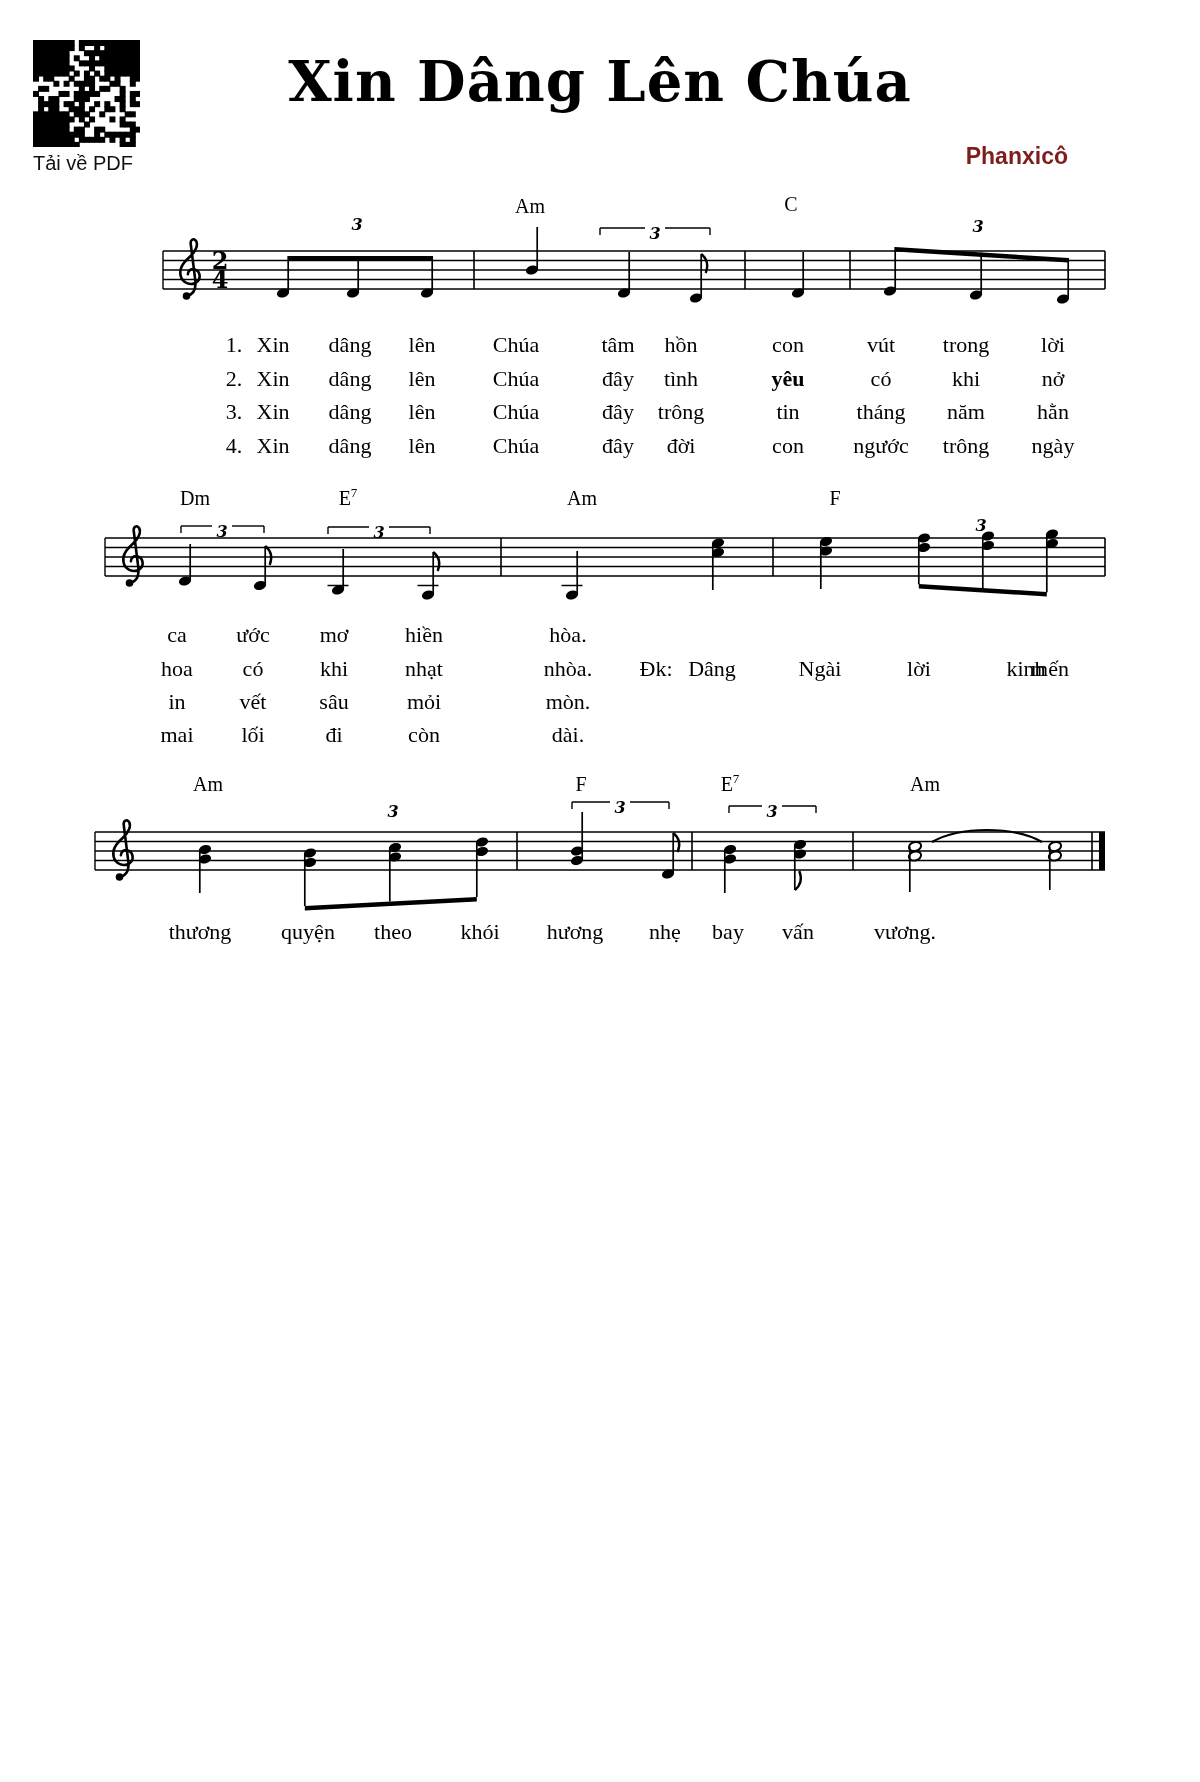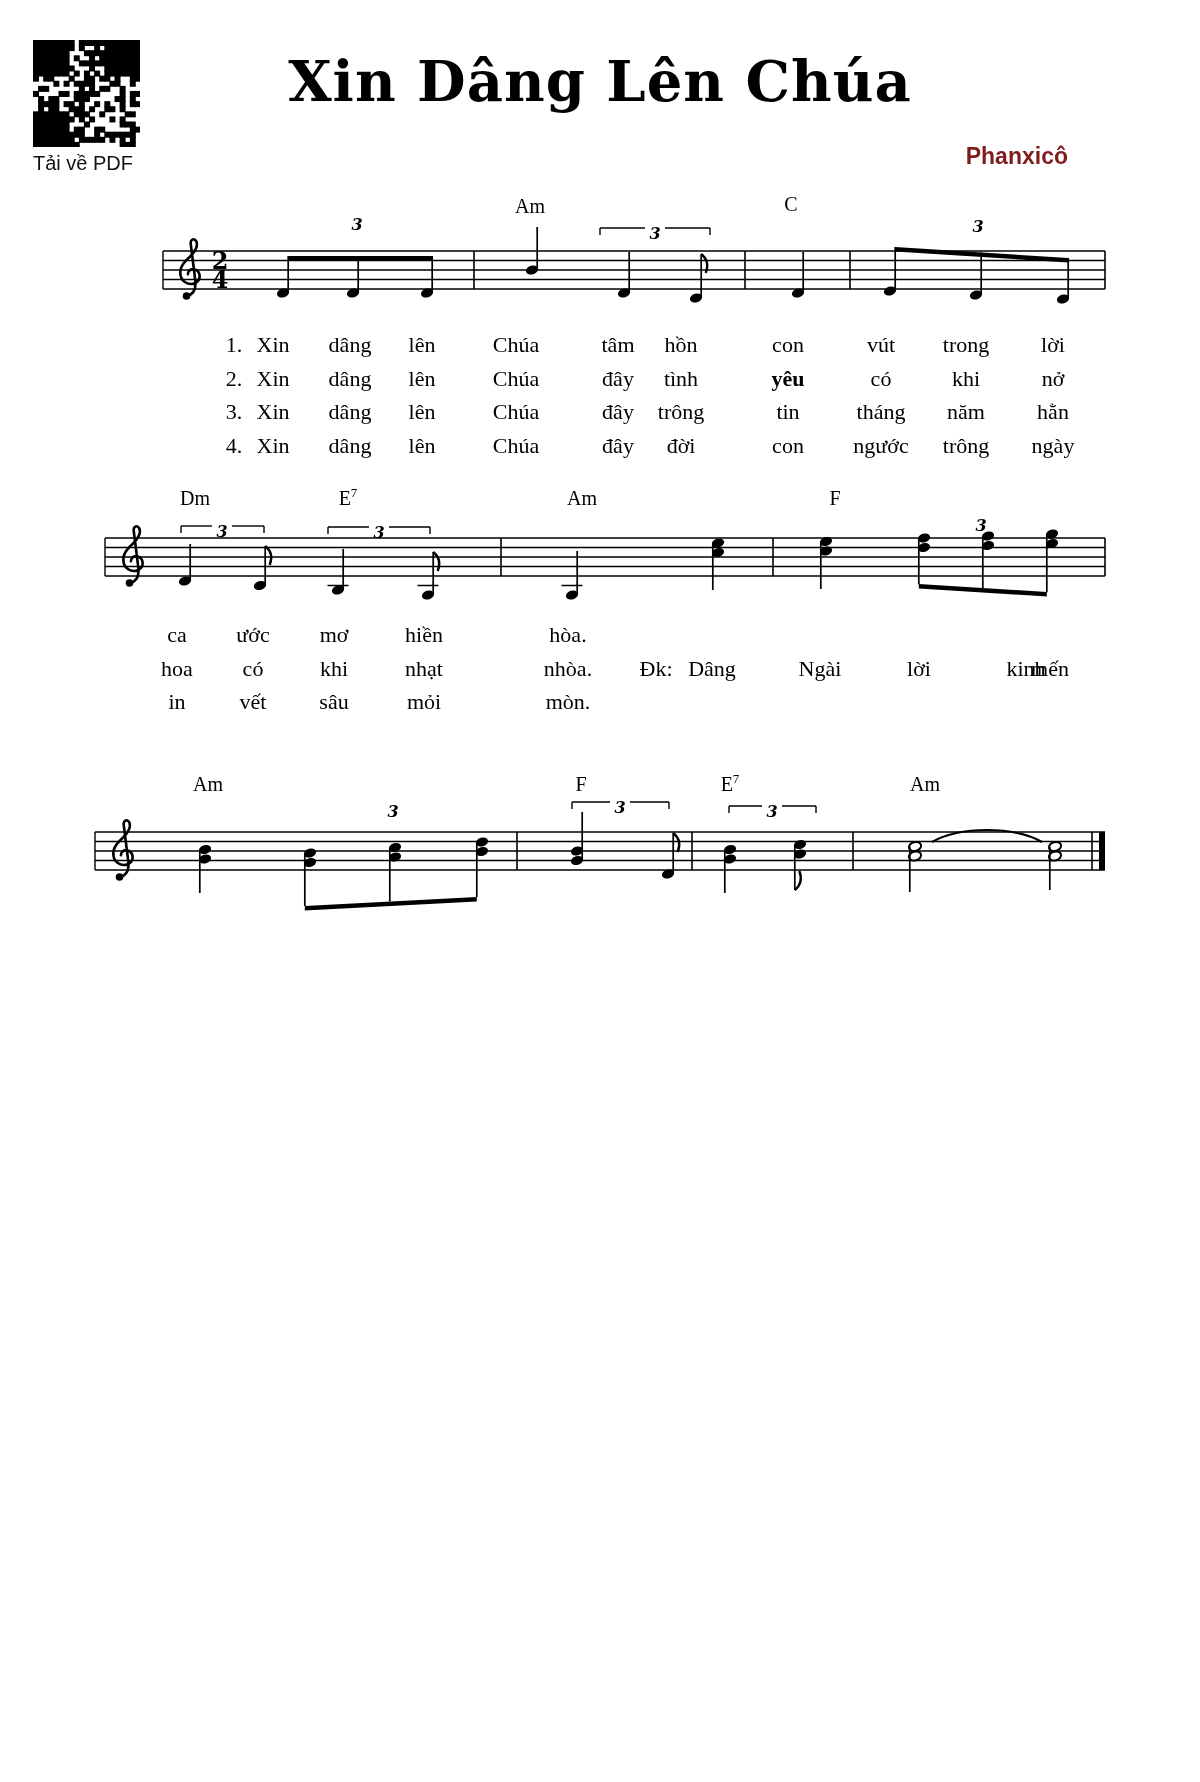--- a/index.html
+++ b/index.html
@@ -566,15 +566,33 @@
         <span class="lyric-word" style="left: 982px; margin-left: 44px;">kinh</span>
         <span class="lyric-word" style="left: 1050px;">mến</span>
       </div>
       <div class="lyric-row" style="top: 689px;">
         <span class="lyric-word" style="left: 177px;">in</span>
         <span class="lyric-word" style="left: 253px;">vết</span>
         <span class="lyric-word" style="left: 334px;">sâu</span>
         <span class="lyric-word" style="left: 424px;">mỏi</span>
         <span class="lyric-word" style="left: 568px;">mòn.</span>
       </div>
+      <div class="lyric-row" style="top: 722px;">
+        <span class="lyric-word" style="left: 177px;">mai</span>
+        <span class="lyric-word" style="left: 253px;">lối</span>
+        <span class="lyric-word" style="left: 334px;">đi</span>
+        <span class="lyric-word" style="left: 424px;">còn</span>
+        <span class="lyric-word" style="left: 568px;">dài.</span>
+      </div>
+      <div class="lyric-row" style="top: 919px;">
+        <span class="lyric-word" style="left: 200px;">thương</span>
+        <span class="lyric-word" style="left: 308px;">quyện</span>
+        <span class="lyric-word" style="left: 393px;">theo</span>
+        <span class="lyric-word" style="left: 480px;">khói</span>
+        <span class="lyric-word" style="left: 575px;">hương</span>
+        <span class="lyric-word" style="left: 665px;">nhẹ</span>
+        <span class="lyric-word" style="left: 728px;">bay</span>
+        <span class="lyric-word" style="left: 798px;">vấn</span>
+        <span class="lyric-word" style="left: 905px;">vương.</span>
+      </div>
     </div>
 
 </div>
 
 </body></html>

